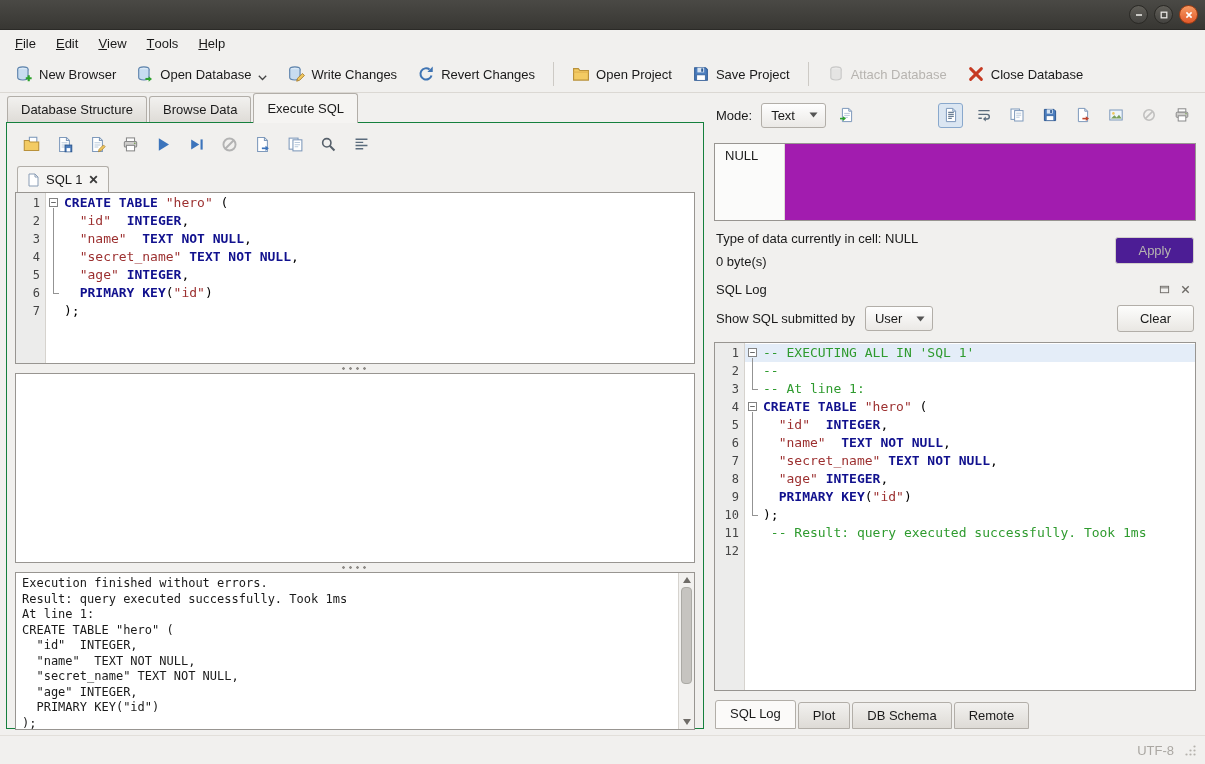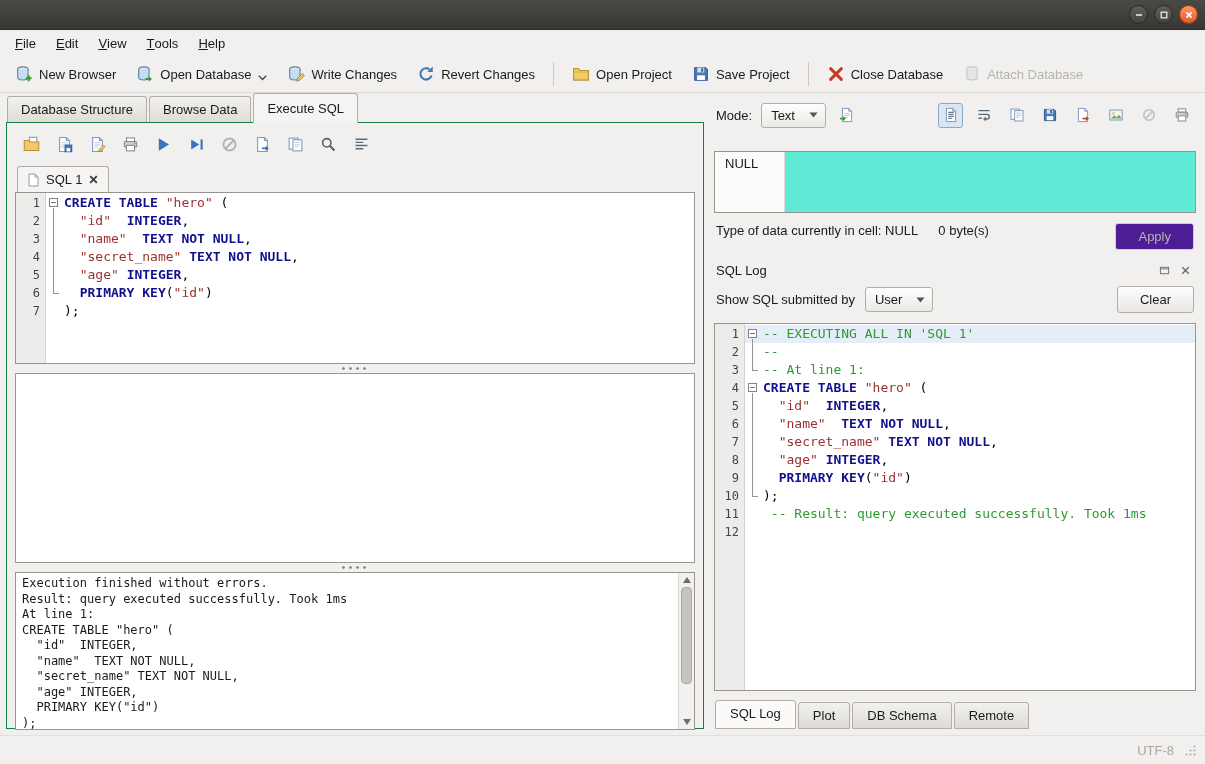--- a/index.html
+++ b/index.html
@@ -79,25 +79,25 @@
 .dock-btn{width:18px;height:16px;display:flex;align-items:center;justify-content:center;margin-left:3px}
 .dock-btn svg{width:11px;height:11px;display:block}
 .mode-row{height:40px;flex:none;display:flex;align-items:center;gap:9px;padding:4px 2px}
 .combo{display:inline-flex;align-items:center;border:1px solid #b2aea8;border-radius:3px;background:linear-gradient(#fefefe,#ebe9e6);padding:4px 7px 4px 9px;gap:14px;justify-content:space-between;white-space:nowrap}
 .combo .arrow svg{width:9px;height:6px;display:block}
 .mini-btn{width:25px;height:25px;display:flex;align-items:center;justify-content:center;border-radius:3px}
 .mini-btn svg{width:16px;height:16px;display:block}
 .mini-btn.pressed{background:#dbe6f2;border:1px solid #89a8cc}
 .mini-btn.disabled{opacity:.55;filter:grayscale(.6)}
 .cell-icons{margin-left:auto;display:flex;gap:8px;align-items:center}
-.cell-edit{height:62px;flex:none;border:1px solid #989591;background:#5eead4;display:flex;margin-top:16px}
+.cell-edit{height:78px;flex:none;border:1px solid #989591;background:#a21caf;display:flex;margin-top:8px}
 .cell-gutter{width:70px;flex:none;background:#fbfbfa;border-right:1px solid #dedbd6;padding:4px 10px;font-size:13px}
 .cell-body{flex:1}
 .cell-info{flex:none;display:flex;padding:10px 2px 8px;gap:8px}
-.cell-info-text{flex:1;display:flex;flex-direction:row;gap:20px}
+.cell-info-text{flex:1;display:flex;flex-direction:column;gap:8px}
 .apply-wrap{display:flex;align-items:center}
 .btn{padding:5px 22px;border:1px solid #b2aea8;border-radius:3px;background:linear-gradient(#fdfdfc,#e9e7e3);white-space:nowrap}
 .btn.disabled{color:#b6b4b0;background:#4c1d95;border-color:#d2cfca}
 .filter-row{height:40px;flex:none;display:flex;align-items:center;gap:10px;padding:2px 2px 9px}
 .bottom-tabs{height:36px;flex:none;display:flex;align-items:flex-end;gap:2px;padding:6px 0 0 1px}
 .btab{padding:5px 14px 6px;background:linear-gradient(#f2f1ef,#dedbd6);border:1px solid #b2aea8;border-radius:3px 3px 0 0;height:27px;cursor:default}
 .btab.active{background:#fbfaf9;height:29px}
 
 .statusbar{height:29px;flex:none;display:flex;align-items:center;justify-content:flex-end;gap:10px;padding-right:8px;color:#aaa7a2;border-top:1px solid #e2dfda}
 .grip svg{width:13px;height:13px;display:block}
@@ -196,36 +196,36 @@
           <svg viewBox="0 0 16 16">
             <path d="M2.4 2.4h9.6l1.6 1.6v9.6H2.4z" fill="#4c7ebf" stroke="#2f5a93"></path>
             <rect x="4.8" y="2.4" width="6" height="4.2" fill="#d7e4f2"></rect>
             <rect x="8.2" y="3" width="1.7" height="3" fill="#2f5a93"></rect>
             <rect x="4.2" y="8.8" width="7.6" height="4.8" fill="#fff" stroke="#2f5a93" stroke-width=".6"></rect>
           </svg>
         </span>
         <span>Save Project</span>
       </div>
       <div class="tb-sep"></div>
-      <div class="tb-btn">
-        <span class="icon">
-          <svg viewBox="0 0 16 16">
-            <path d="M3.2 3.2l9.6 9.6M12.8 3.2l-9.6 9.6" stroke="#c63a22" stroke-width="2.6" stroke-linecap="round" fill="none"></path>
-          </svg>
-        </span>
-        <span>Close Database</span>
-      </div>
       <div class="tb-btn disabled">
         <span class="icon">
           <svg viewBox="0 0 16 16">
             <ellipse cx="8" cy="3.8" rx="4.6" ry="2.1" fill="#e6e6e6" stroke="#a0a0a0"></ellipse>
             <path d="M3.4 3.8v7.4c0 1.15 2.06 2.1 4.6 2.1s4.6-.95 4.6-2.1V3.8" fill="#dadada" stroke="#a0a0a0"></path>
           </svg>
         </span>
         <span>Attach Database</span>
+      </div>
+      <div class="tb-btn">
+        <span class="icon">
+          <svg viewBox="0 0 16 16">
+            <path d="M3.2 3.2l9.6 9.6M12.8 3.2l-9.6 9.6" stroke="#c63a22" stroke-width="2.6" stroke-linecap="round" fill="none"></path>
+          </svg>
+        </span>
+        <span>Close Database</span>
       </div>
     </div>
 
   <div class="main">
 
     <div class="left">
       <div class="tabbar">
           <div class="tab">Database Structure</div>
           <div class="tab">Browse Data</div>
           <div class="tab active">Execute SQL</div>

